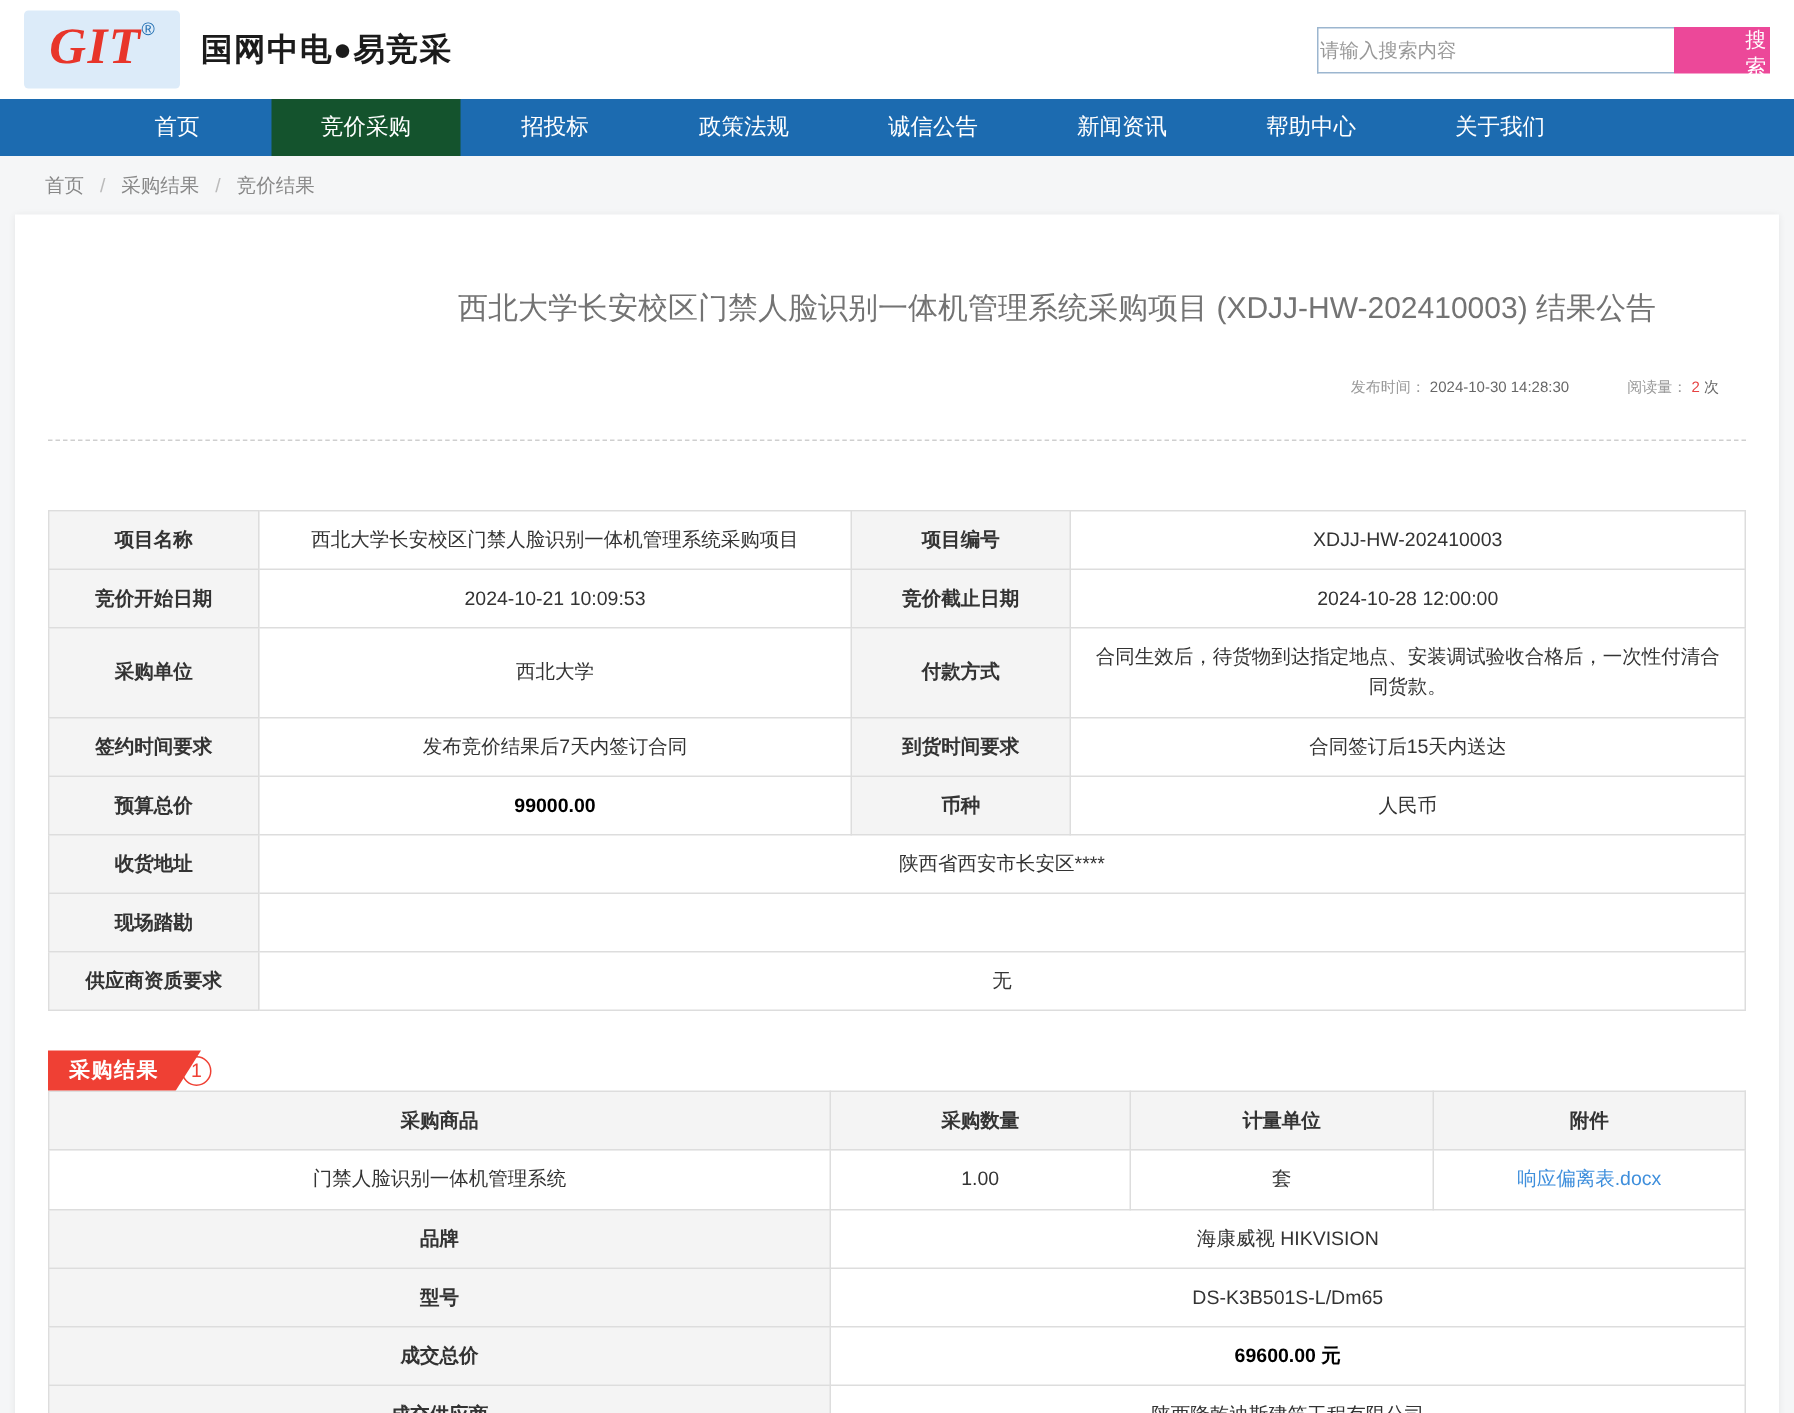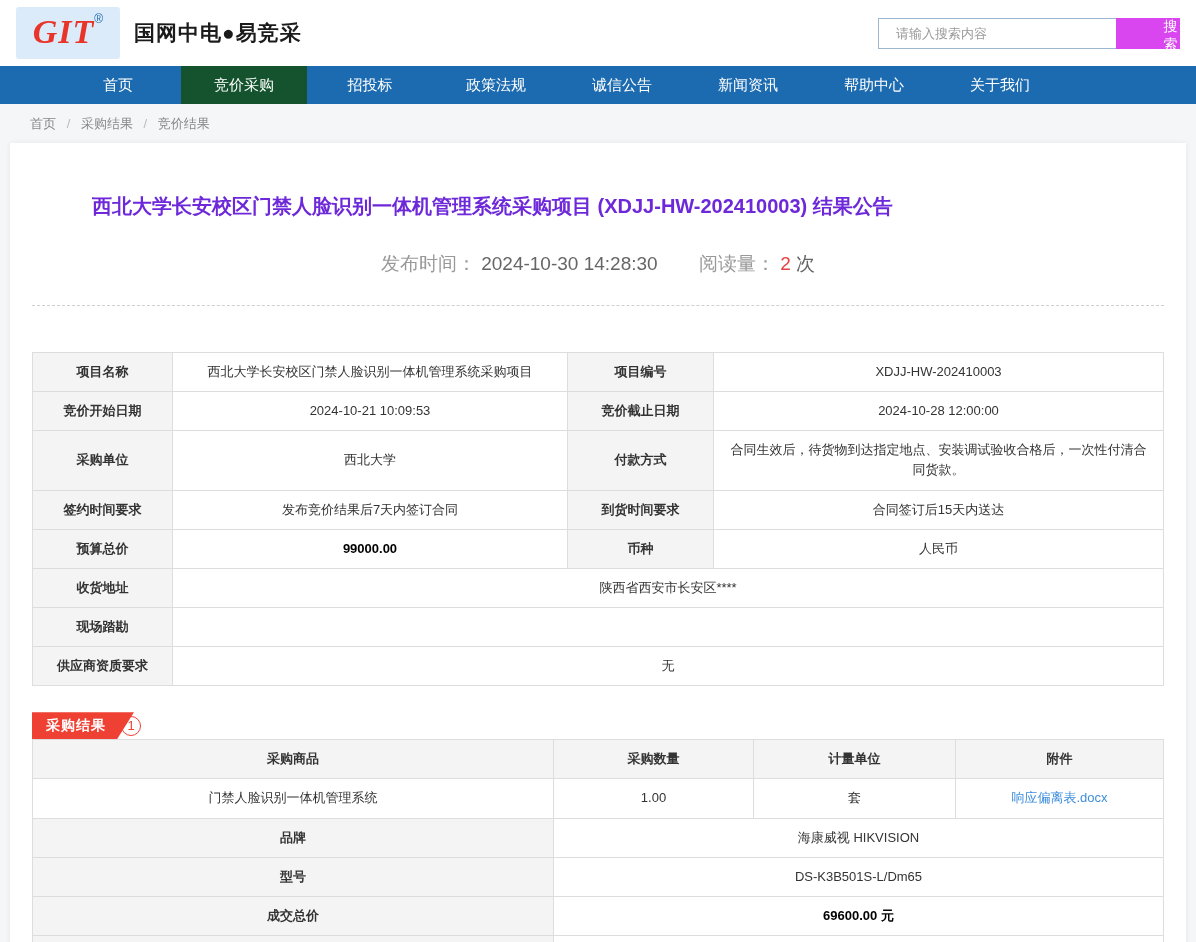--- a/index.html
+++ b/index.html
@@ -12,43 +12,43 @@
   
   .topbar { height:66px; background:#ffffff; display:flex; align-items:center; padding:0 16px; }
   .logo { width:104px; height:52px; background:#dcebf9; border-radius:3px;
           display:flex; align-items:flex-start; justify-content:center; }
   .logo-text { font-family:"Liberation Serif","DejaVu Serif",serif; font-style:italic;
                font-weight:bold; font-size:34px; line-height:50px; color:#e8352a; letter-spacing:1px; }
   .logo-reg { font-size:12px; color:#1c6bb0; margin-top:5px; font-style:normal; }
   .site-title { margin-left:14px; font-size:21px; font-weight:bold; color:#1b1b1b; letter-spacing:1px; }
   .search-area { margin-left:auto; display:flex; }
   .search-input { width:238px; height:31px; border:1px solid #9cb6cf; border-right:none;
-                  padding:0 17px; font-size:13px; color:#333; outline:none;
+                  padding:0 1px; font-size:13px; color:#333; outline:none;
                   font-family:"Liberation Sans","DejaVu Sans",sans-serif; }
   .search-input::placeholder { color:#999; }
-  .search-btn { width:64px; height:31px; background:#d946ef; color:#fff; border:none;
+  .search-btn { width:64px; height:31px; background:#ec4899; color:#fff; border:none;
                 font-size:14px; cursor:pointer; font-family:inherit;padding-left:45px; }
 
   
   .nav { background:#1c6bb0; height:38px; display:flex; padding-left:55px; }
   .nav-item { width:126px; text-align:center; line-height:38px; color:#fff;
               font-size:15px; cursor:pointer; }
   .nav-item.active { background:#14532d; }
 
   
   .breadcrumb { padding:11px 30px 10px; font-size:13px; color:#999; }
   .breadcrumb .crumb { color:#888; cursor:pointer; text-decoration:none; }
   .crumb-sep { margin:0 7px; color:#bbb; }
 
   
   .card { background:#fff; margin:0 10px 0; padding:26px 22px 60px;
           box-shadow:0 0 5px rgba(0,0,0,.07); }
-  .doc-title { text-align:left; font-size:20px; font-weight:bold; color:#6d28d9;
+  .doc-title { text-align:right; font-size:20px; font-weight:normal; color:#737373;
                padding:22px 60px 0; line-height:1.5; }
-  .doc-meta { text-align:center; font-size:19px; color:#999; margin-top:30px; }
+  .doc-meta { text-align:right; font-size:10px; color:#999; margin-top:30px; }
   .doc-meta .chunk { margin:0 18px; }
   .doc-meta .lbl { color:#999; }
   .doc-meta .val { color:#666; }
   .red { color:#e64242; }
   .dashed { border-top:1px dashed #cfcfcf; margin-top:28px; }
 
   
   table { width:100%; border-collapse:collapse; font-size:13px; table-layout:fixed; }
   th, td { border:1px solid #ddd; padding:9px 12px; text-align:center;
            vertical-align:middle; line-height:1.55; word-break:break-all; }

